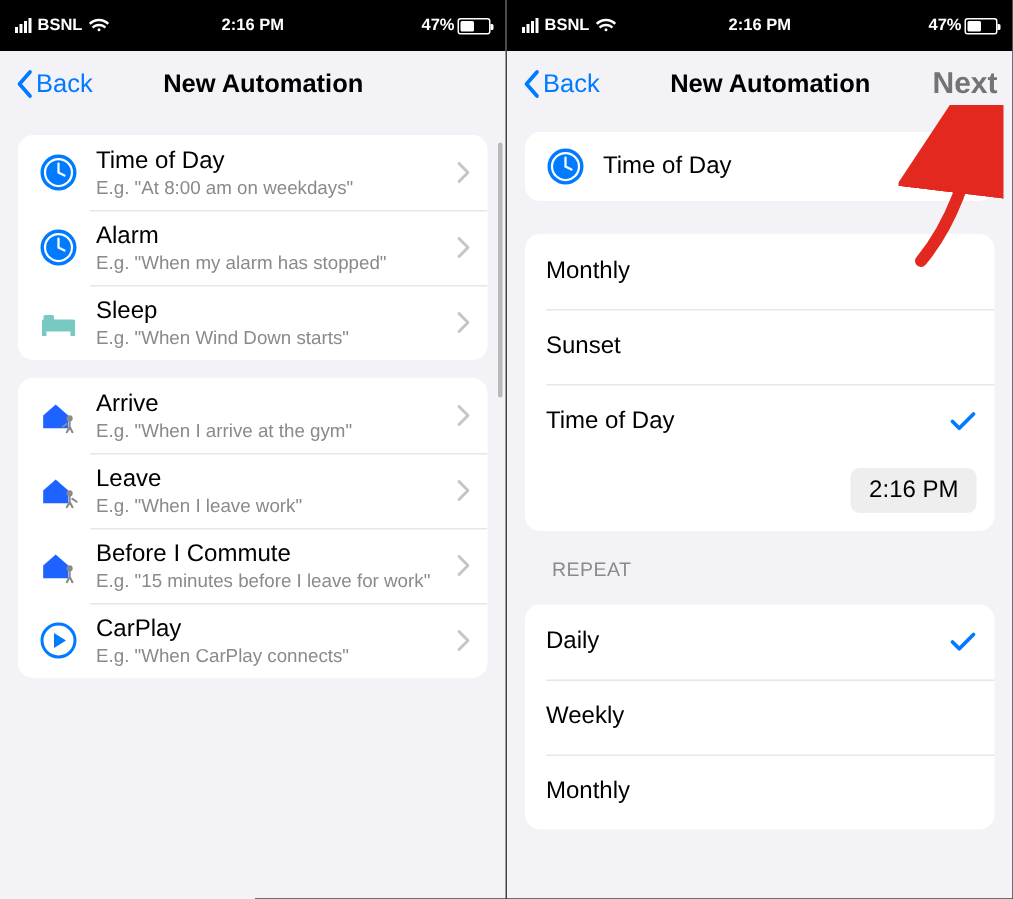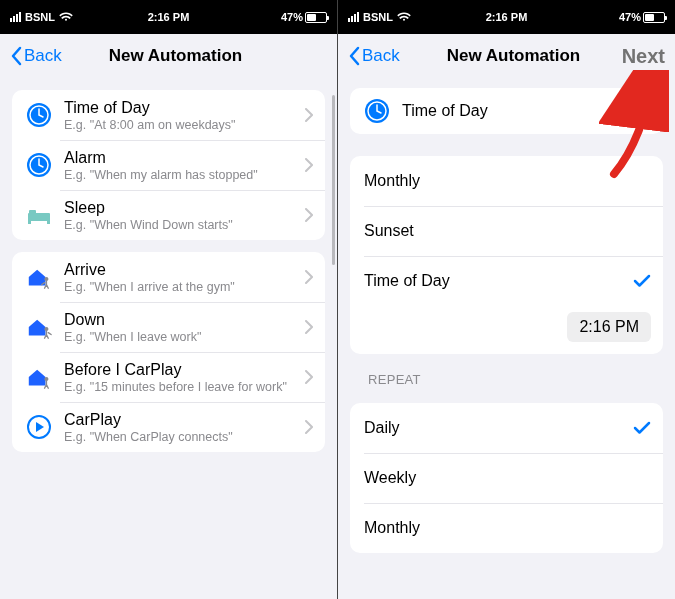--- a/index.html
+++ b/index.html
@@ -157,37 +157,37 @@
       </div>
       <div class="row">
         <div class="ico">
           <svg viewBox="0 0 28 26">
               <path d="M3 13 L12 5 L21 13 V22 H3 Z" fill="#1e62ff"></path>
               <circle cx="22" cy="15" r="2.2" fill="#8a8a8e"></circle>
               <path d="M22 17v4m-2 4l2-4 2 4M24 19l3 2" stroke="#8a8a8e" stroke-width="1.5" fill="none" stroke-linecap="round"></path>
             </svg>
         </div>
         <div class="txt">
-            <div class="ttl">Down</div>
+            <div class="ttl">Leave</div>
             <div class="sub">E.g. "When I leave work"</div>
           </div>
         <svg class="chev" width="8" height="14" viewBox="0 0 8 14">
             <path d="M1 1l6 6-6 6" stroke="#c5c5c8" stroke-width="2" fill="none" stroke-linecap="round"></path>
           </svg>
       </div>
       <div class="row">
         <div class="ico">
           <svg viewBox="0 0 28 26">
               <path d="M3 13 L12 5 L21 13 V22 H3 Z" fill="#1e62ff"></path>
               <circle cx="22" cy="15" r="2.2" fill="#8a8a8e"></circle>
               <path d="M22 17v4m-2 4l2-4 2 4" stroke="#8a8a8e" stroke-width="1.5" fill="none" stroke-linecap="round"></path>
             </svg>
         </div>
         <div class="txt">
-            <div class="ttl">Before I CarPlay</div>
+            <div class="ttl">Before I Commute</div>
             <div class="sub">E.g. "15 minutes before I leave for work"</div>
           </div>
         <svg class="chev" width="8" height="14" viewBox="0 0 8 14">
             <path d="M1 1l6 6-6 6" stroke="#c5c5c8" stroke-width="2" fill="none" stroke-linecap="round"></path>
           </svg>
       </div>
       <div class="row">
         <div class="ico">
           <svg viewBox="0 0 26 26">
               <circle cx="13" cy="13" r="11" fill="none" stroke="#007aff" stroke-width="2"></circle>

